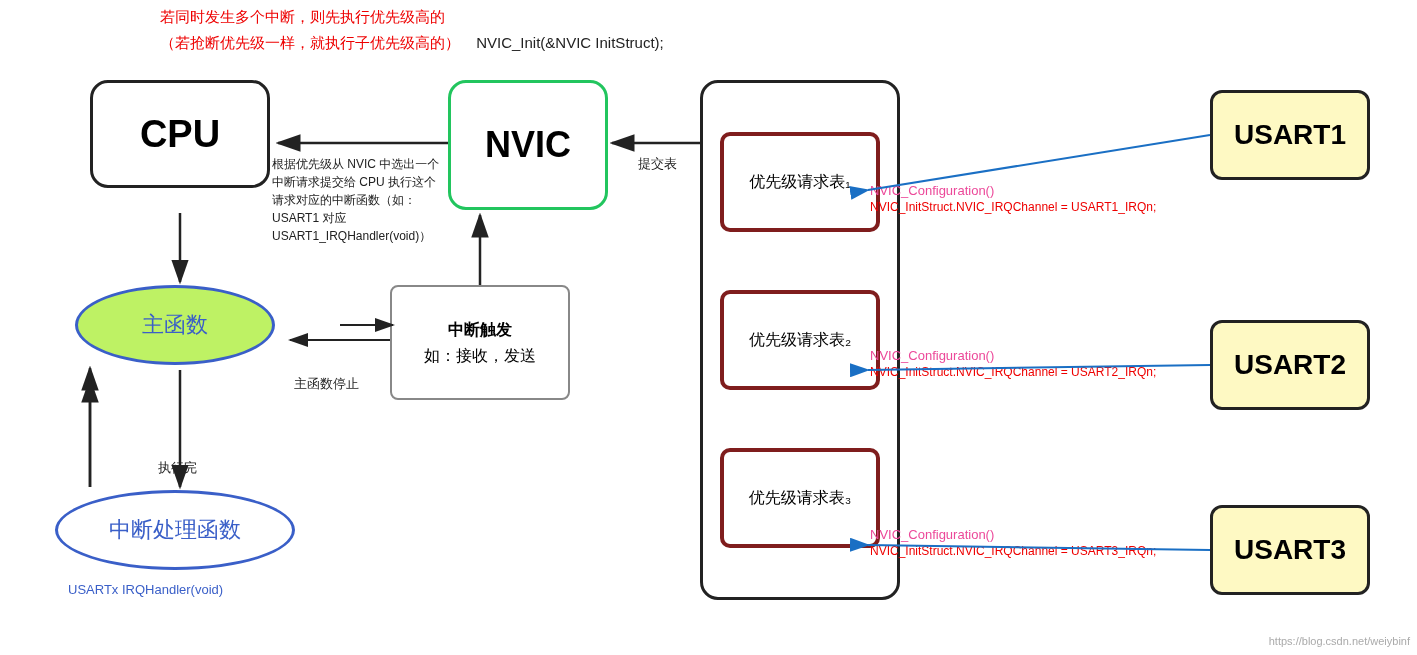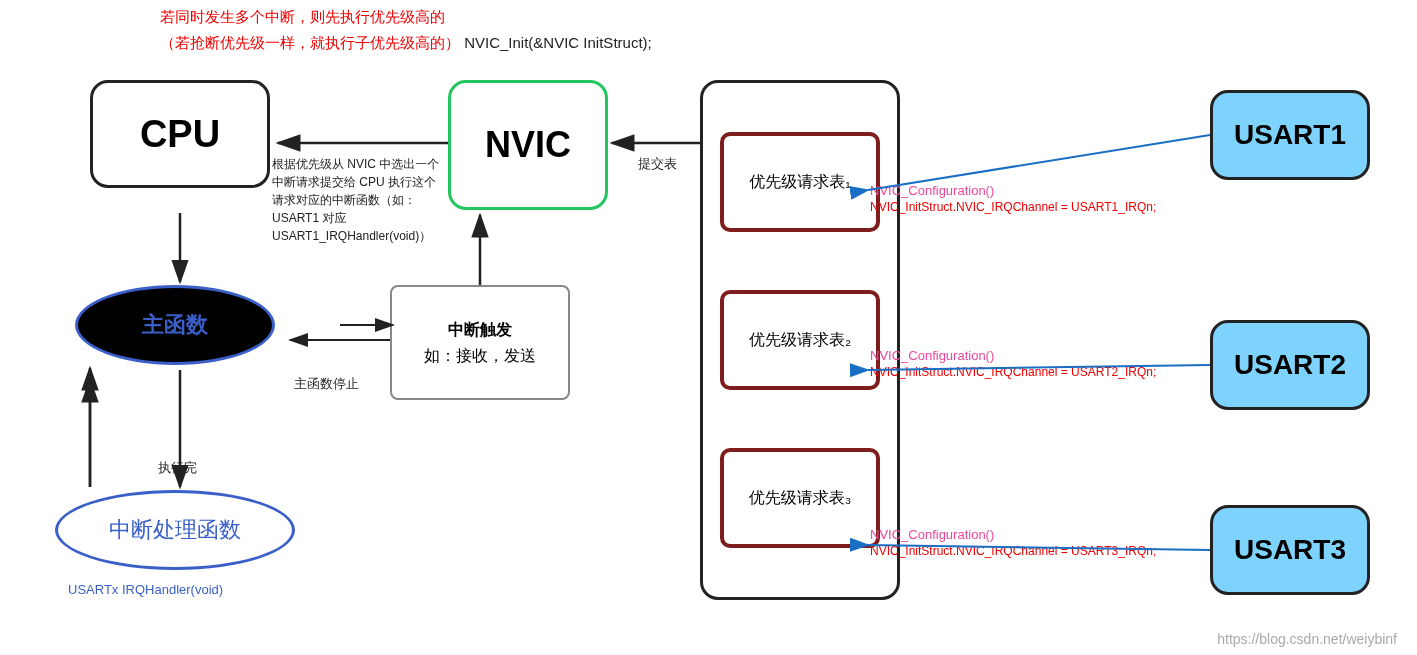--- a/index.html
+++ b/index.html
@@ -67,22 +67,21 @@
       left: 75px;
       width: 200px;
       height: 80px;
       border: 3px solid #3a5fc8;
       border-radius: 50%;
       display: flex;
       align-items: center;
       justify-content: center;
       font-size: 22px;
       color: #3a5fc8;
-      background: #000000;
-      font-weight: bold;
+      background: #bef264;
     }
 
     
     .isr-ellipse {
       position: absolute;
       top: 490px;
       left: 55px;
       width: 240px;
       height: 80px;
       border: 3px solid #3a5fc8;
@@ -142,27 +141,27 @@
       font-size: 16px;
       background: #fff;
     }
 
     
     .usart-box {
       position: absolute;
       width: 160px;
       height: 90px;
       border: 3.5px solid #222;
-      border-radius: 18px;
+      border-radius: 12px;
       display: flex;
       align-items: center;
       justify-content: center;
       font-size: 28px;
       font-weight: bold;
-      background: #7dd3fc;
+      background: #fef9c3;
     }
 
     
     .arrows-svg {
       position: absolute;
       top: 0;
       left: 0;
       width: 1417px;
       height: 655px;
       pointer-events: none;
@@ -197,33 +196,33 @@
       left: 272px;
       width: 170px;
       font-size: 12px;
       color: #222;
       line-height: 1.5;
     }
 
     .watermark {
       position: absolute;
       bottom: 8px;
-      right: 20px;
-      font-size: 14px;
+      right: 7px;
+      font-size: 11px;
       color: #aaa;
     }
   </style>
 </head>
 <body>
 
 <div class="diagram-container">
 
   <div class="top-note-red">若同时发生多个中断，则先执行优先级高的</div>
   <div style="position:absolute;top:34px;left:160px;font-size:15px;color:#e00;">
-    <span>（若抢断优先级一样，就执行子优先级高的）</span><span style="color:#222;"> NVIC_Init(&amp;NVIC InitStruct);</span>
+    <span>（若抢断优先级一样，就执行子优先级高的）</span><span style="color:#222;margin-left:12px;"> NVIC_Init(&amp;NVIC InitStruct);</span>
   </div>
 
   <div class="cpu-box">
     <span>CPU</span>
   </div>
 
   <div class="nvic-box">
     <span>NVIC</span>
   </div>
 

